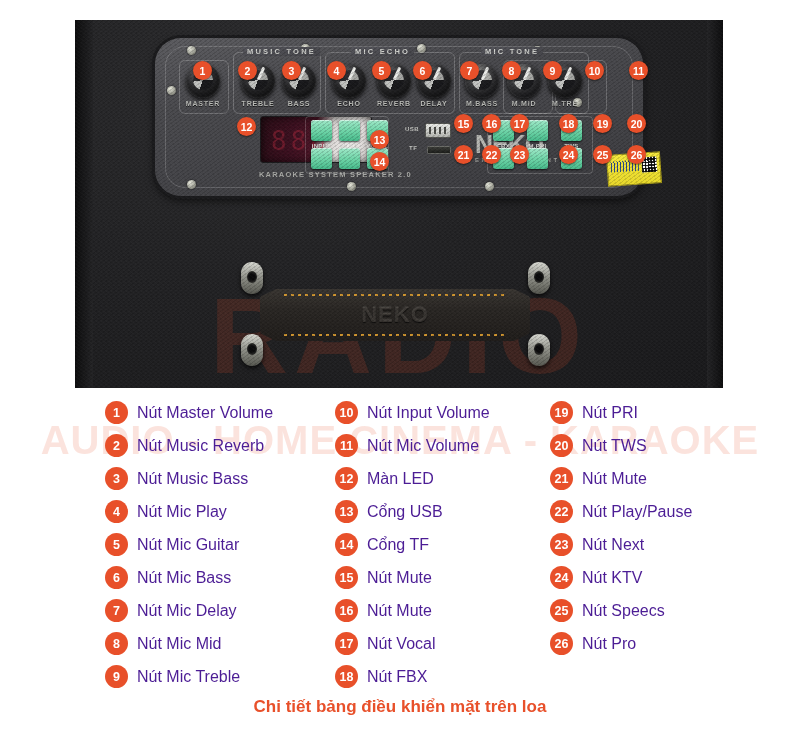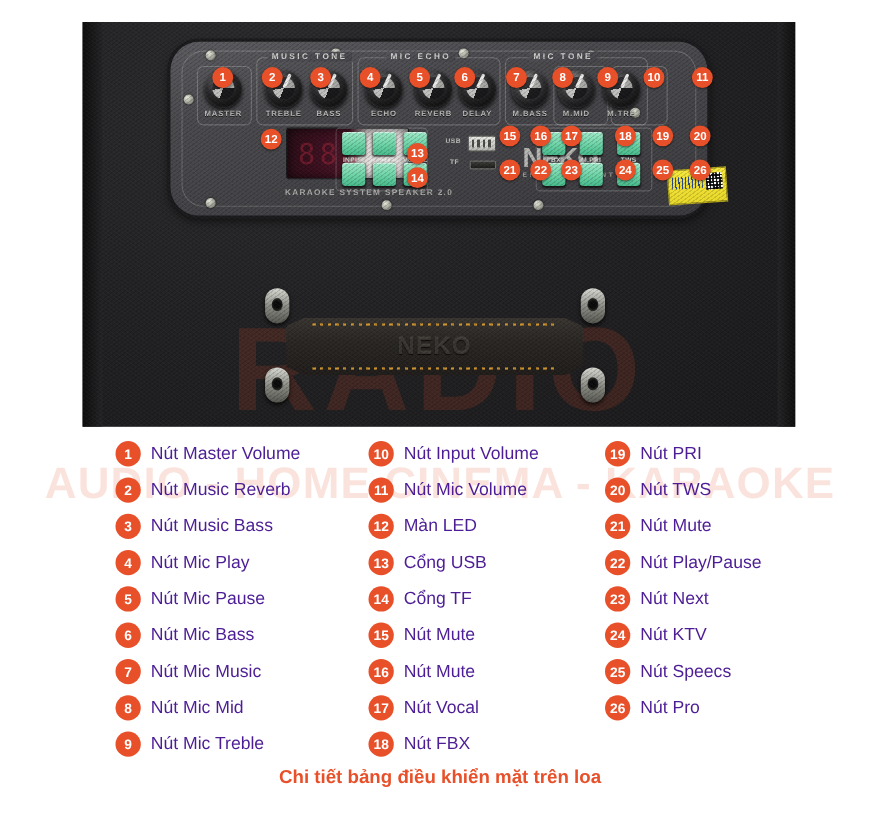--- a/index.html
+++ b/index.html
@@ -336,29 +336,29 @@
       <div class="lrow">
         <div class="badge">3</div>
         <div class="ltxt">Nút Music Bass</div>
       </div>
       <div class="lrow">
         <div class="badge">4</div>
         <div class="ltxt">Nút Mic Play</div>
       </div>
       <div class="lrow">
         <div class="badge">5</div>
-        <div class="ltxt">Nút Mic Pause</div>
+        <div class="ltxt">Nút Mic Guitar</div>
       </div>
       <div class="lrow">
         <div class="badge">6</div>
         <div class="ltxt">Nút Mic Bass</div>
       </div>
       <div class="lrow">
         <div class="badge">7</div>
-        <div class="ltxt">Nút Mic Music</div>
+        <div class="ltxt">Nút Mic Delay</div>
       </div>
       <div class="lrow">
         <div class="badge">8</div>
         <div class="ltxt">Nút Mic Mid</div>
       </div>
       <div class="lrow">
         <div class="badge">9</div>
         <div class="ltxt">Nút Mic Treble</div>
       </div>
     </div>

